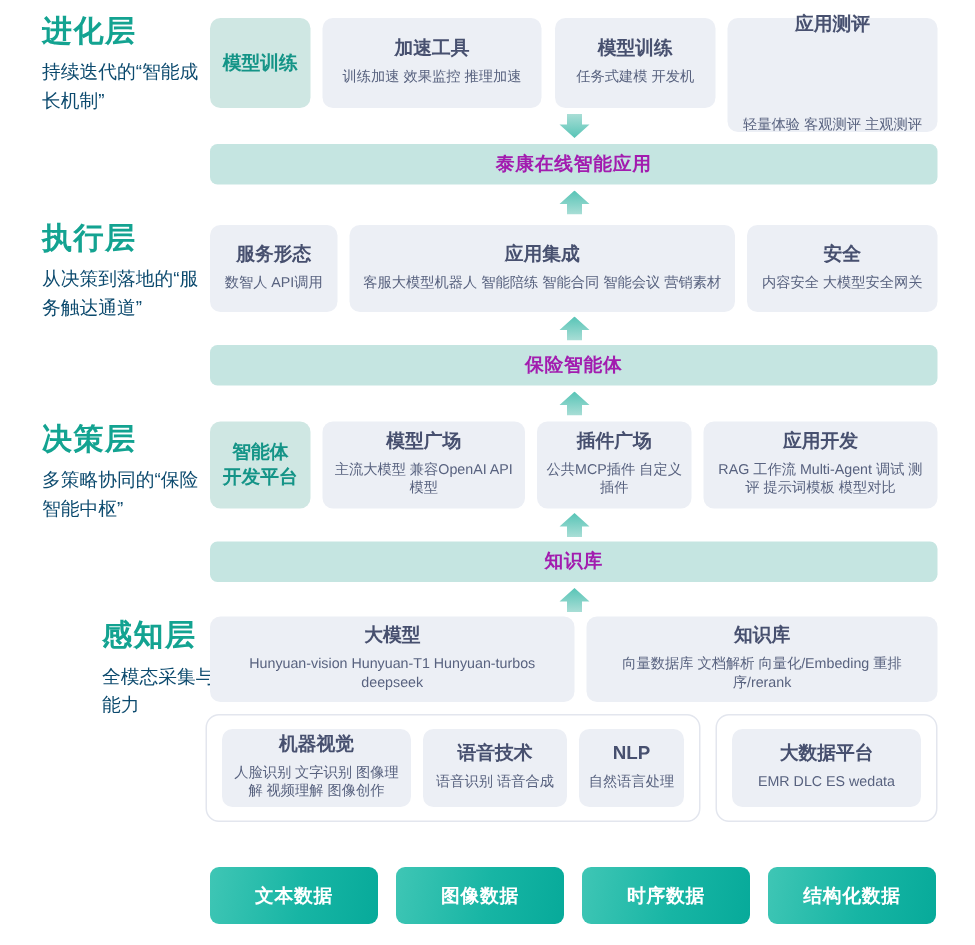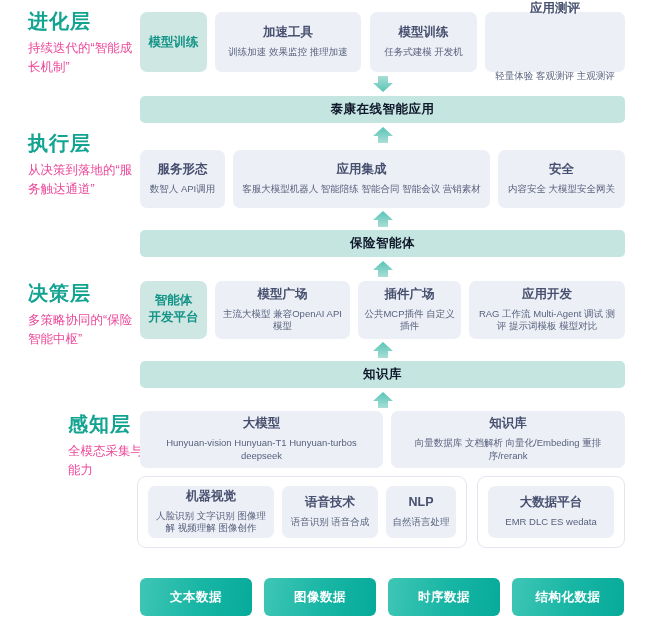--- a/index.html
+++ b/index.html
@@ -9,41 +9,41 @@
     color:#4a5272;overflow:hidden;position:relative;
   }
   .canvas{position:relative;width:650px;height:630px;}
 
   
   .layer-label{position:absolute;left:28px;width:105px;}
   .layer-title{
     font-size:20px;font-weight:bold;color:#13a391;letter-spacing:1px;
     line-height:1.1;margin:0 0 7px 0;
   }
-  .layer-desc{font-size:12.5px;color:#ec4899;line-height:1.55;}
+  .layer-desc{font-size:12.5px;color:#0c4a6e;line-height:1.55;}
 
   
   .card{
     position:absolute;background:#eceff5;border-radius:7px;
     display:flex;flex-direction:column;align-items:center;justify-content:center;
     box-sizing:border-box;padding:4px 6px;text-align:center;
   }
   .card .c-title{font-size:12.5px;font-weight:bold;color:#47506f;line-height:1.25;}
   .card .c-sub{font-size:9.5px;color:#5a6party;color:#58627f;line-height:1.35;margin-top:5px;}
   .card.one-line{justify-content:center;}
   .card.accent{background:#cfe7e3;}
   .card.accent .c-title{color:#149487;font-size:12.5px;line-height:1.35;}
 
   
   .band{
     position:absolute;left:140px;width:485px;height:27px;
     background:#c5e5e1;border-radius:5px;
     display:flex;align-items:center;justify-content:center;
   }
-  .band span{font-size:12.5px;font-weight:bold;color:#0f172a;letter-spacing:.5px;}
+  .band span{font-size:12.5px;font-weight:bold;color:#a21caf;letter-spacing:.5px;}
 
   
   .arrow{position:absolute;width:22px;height:16px;}
   .arrow svg{display:block;width:22px;height:16px;}
 
   
   .group-box{
     position:absolute;background:#ffffff;border:1px solid #e3e6ee;border-radius:9px;
     box-sizing:border-box;
   }
@@ -73,21 +73,21 @@
   <div class="card" style="left:215px;top:12px;width:146px;height:60px;justify-content:center;">
     <div class="c-title">加速工具</div>
     <div class="c-sub">训练加速 效果监控 推理加速</div>
   </div>
 
   <div class="card" style="left:370px;top:12px;width:107px;height:60px;">
     <div class="c-title">模型训练</div>
     <div class="c-sub">任务式建模 开发机</div>
   </div>
 
-  <div class="card" style="left:485px;top:12px;width:140px;height:60px;gap:48px;">
+  <div class="card" style="left:485px;top:12px;width:140px;height:76px;gap:48px;">
     <div class="c-title">应用测评</div>
     <div class="c-sub">轻量体验 客观测评 主观测评</div>
   </div>
 
   <div class="arrow" style="left:372px;top:76px;">
     <svg viewBox="0 0 22 16">
         <defs>
           <linearGradient id="gd1" x1="0" y1="0" x2="0" y2="1">
       <stop offset="0%" stop-color="#a9ded6"></stop>
             <stop offset="100%" stop-color="#57c4b6"></stop>
@@ -106,21 +106,21 @@
         <defs>
           <linearGradient id="gu1" x1="0" y1="1" x2="0" y2="0">
       <stop offset="0%" stop-color="#a9ded6"></stop>
             <stop offset="100%" stop-color="#57c4b6"></stop>
           </linearGradient>
         </defs>
       <path d="M11 0 L21 9 h-5 v7 H6 V9 H1 z" fill="url(#gu1)"></path>
       </svg>
   </div>
 
-  <div class="layer-label" style="top:132px;">
+  <div class="layer-label" style="top:148px;">
     <div class="layer-title">执行层</div>
     <div class="layer-desc">从决策到落地的“服务触达通道”</div>
   </div>
 
   <div class="card" style="left:140px;top:150px;width:85px;height:58px;">
     <div class="c-title">服务形态</div>
     <div class="c-sub">数智人 API调用</div>
   </div>
 
   <div class="card" style="left:233px;top:150px;width:257px;height:58px;">
@@ -148,21 +148,21 @@
         <path d="M11 0 L21 9 h-5 v7 H6 V9 H1 z" fill="url(#gu1)"></path>
       </svg>
   </div>
 
   <div class="layer-label" style="top:282px;">
     <div class="layer-title">决策层</div>
     <div class="layer-desc">多策略协同的“保险智能中枢”</div>
   </div>
 
   <div class="card accent one-line" style="left:140px;top:281px;width:67px;height:58px;">
-    <div class="c-title" style="white-space:pre-line;font-family:Liberation Mono, monospace;">智能体
+    <div class="c-title" style="white-space:pre-line;">智能体
 开发平台</div>
   </div>
 
   <div class="card" style="left:215px;top:281px;width:135px;height:58px;">
     <div class="c-title">模型广场</div>
     <div class="c-sub">主流大模型    兼容OpenAI API模型</div>
   </div>
 
   <div class="card" style="left:358px;top:281px;width:103px;height:58px;">
     <div class="c-title">插件广场</div>

